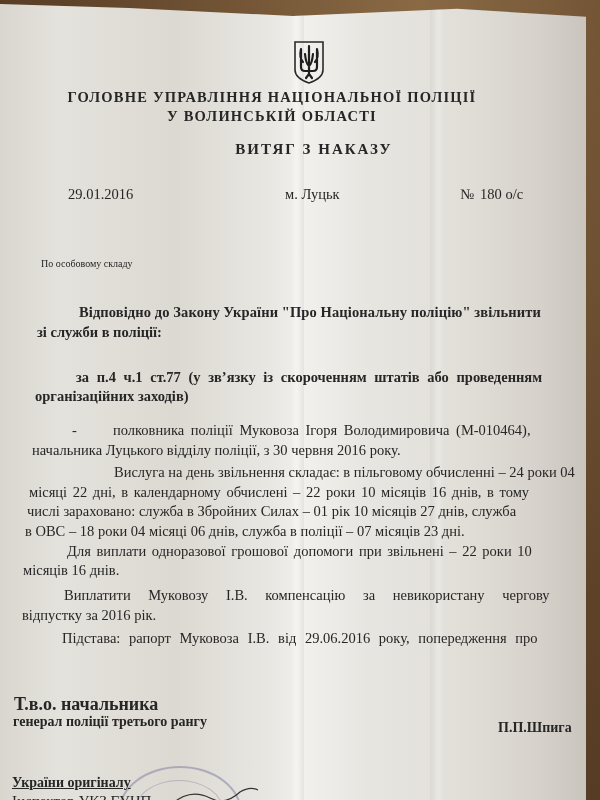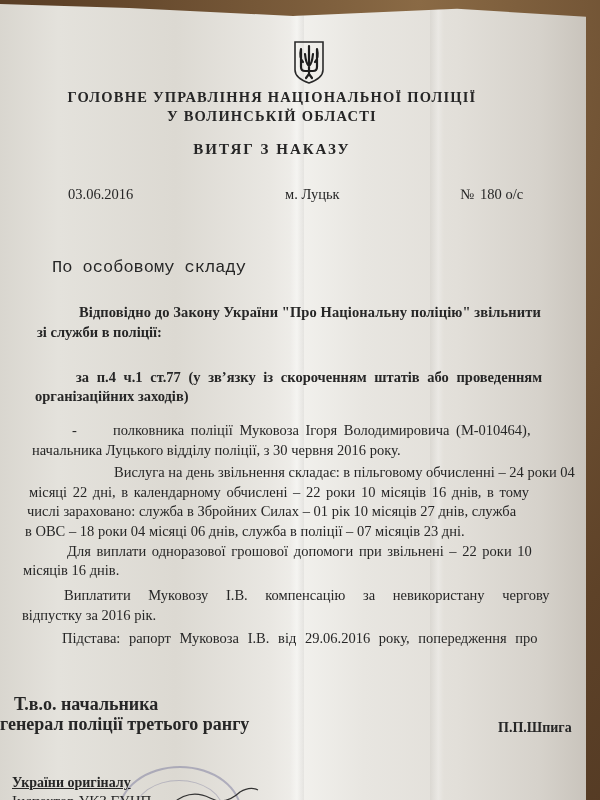--- a/index.html
+++ b/index.html
@@ -56,29 +56,29 @@
     }
     .header-line {
       left: 0; width: 544px; text-align: center;
       font-weight: bold; letter-spacing: 1.2px;
       font-size: 14.5px;
     }
     .h1 { top: 85px; }
     .h2 { top: 104px; }
     .title {
       left: 0; width: 544px; text-align: center;
-      top: 137px; font-weight: bold; font-size: 15px; letter-spacing: 2px;
+      top: 137px; font-weight: bold; font-size: 15px; letter-spacing: 2px; padding-left: 42px;
     }
     .meta { top: 182px; font-size: 14.5px; }
     .date { left: 68px; }
     .city { left: 285px; }
     .num-sign { left: 460px; }
     .num { left: 480px; }
 
-    .subject { left: 52px; top: 254px; font-size: 17px; font-family: Liberation Mono, monospace; }
+    .subject { left: 41px; top: 254px; font-size: 10px; }
 
     .bold { font-weight: bold; font-size: 14.5px; }
     .line { font-size: 14.5px; }
 
     .intro1 { left: 79px; top: 300px; letter-spacing: 0.1px; }
     .intro2 { left: 37px; top: 320px; }
     .clause1 { left: 76px; top: 365px; word-spacing: 4px; }
     .clause2 { left: 35px; top: 384px; }
 
     .p-dash { left: 72px; top: 418px; }
@@ -89,21 +89,21 @@
     .p2c { left: 27px; top: 499px; }
     .p2d { left: 25px; top: 519px; }
     .p3a { left: 67px; top: 539px; word-spacing: 2px; }
     .p3b { left: 23px; top: 558px; }
     .p4a { left: 64px; top: 583px; word-spacing: 14px; }
     .p4b { left: 22px; top: 603px; }
     .p5a { left: 62px; top: 626px; word-spacing: 5px; }
     .p5b { left: 19px; top: 647px; }
 
     .sig1 { left: 14px; top: 690px; font-weight: bold; font-size: 18px; }
-    .sig2 { left: 0; top: 710px; font-weight: bold; font-size: 18px; }
+    .sig2 { left: 13px; top: 710px; font-weight: bold; font-size: 14px; }
     .signer { left: 498px; top: 716px; font-weight: bold; font-size: 14px; }
 
     .cert1 { left: 12px; top: 771px; font-weight: bold; font-size: 14px; text-decoration: underline; }
     .cert2 { left: 12px; top: 789px; font-size: 15px; }
 
     .stamp {
       left: 118px; top: 762px;
       width: 120px; height: 90px;
       border: 2px solid rgba(110,110,150,0.45);
       border-radius: 50%;
@@ -135,21 +135,21 @@
                M9 9 Q7 18 11 22 M25 9 Q27 18 23 22
                M13 14 Q14 24 17 26 Q20 24 21 14" fill="none" stroke="#1e1e1e" stroke-width="2.2" stroke-linecap="round"></path>
     </svg>
   </div>
 
   <div class="abs header-line h1">ГОЛОВНЕ УПРАВЛІННЯ НАЦІОНАЛЬНОЇ ПОЛІЦІЇ</div>
   <div class="abs header-line h2">У ВОЛИНСЬКІЙ ОБЛАСТІ</div>
 
   <div class="abs title">ВИТЯГ З НАКАЗУ</div>
 
-  <div class="abs meta date">03.06.2016</div>
+  <div class="abs meta date">29.01.2016</div>
   <div class="abs meta city">м. Луцьк</div>
   <div class="abs meta num-sign">№</div>
   <div class="abs meta num">180 о/с</div>
 
   <div class="abs subject">По особовому складу</div>
 
   <div class="abs bold intro1">Відповідно до Закону України "Про Національну поліцію" звільнити</div>
   <div class="abs bold intro2">зі служби в поліції:</div>
 
   <div class="abs bold clause1">за п.4 ч.1 ст.77 (у зв’язку із скороченням штатів або проведенням</div>

